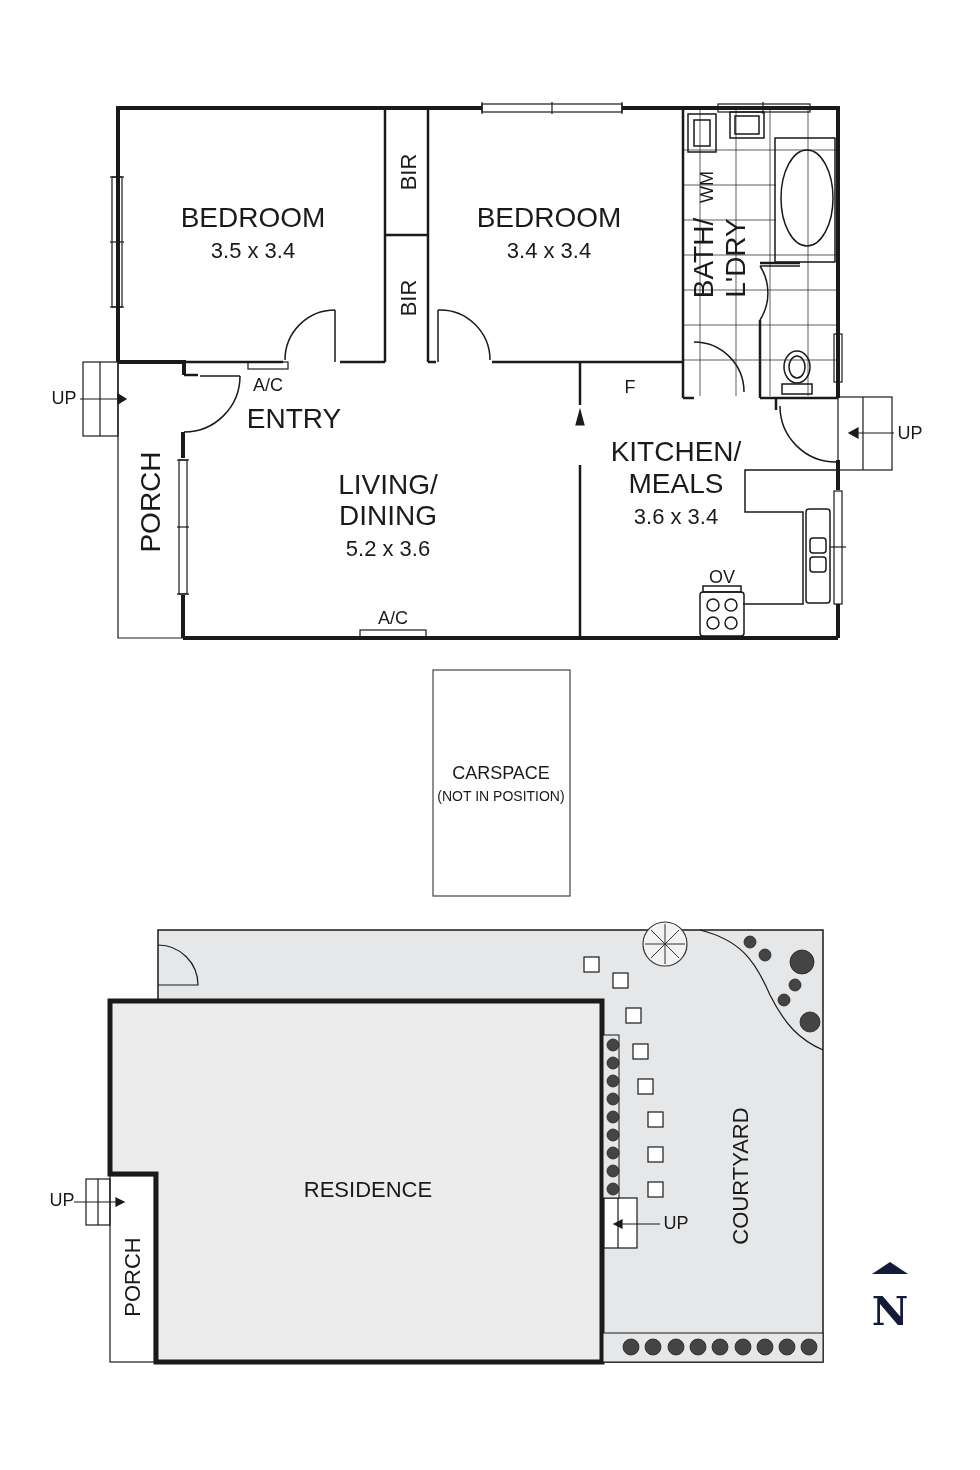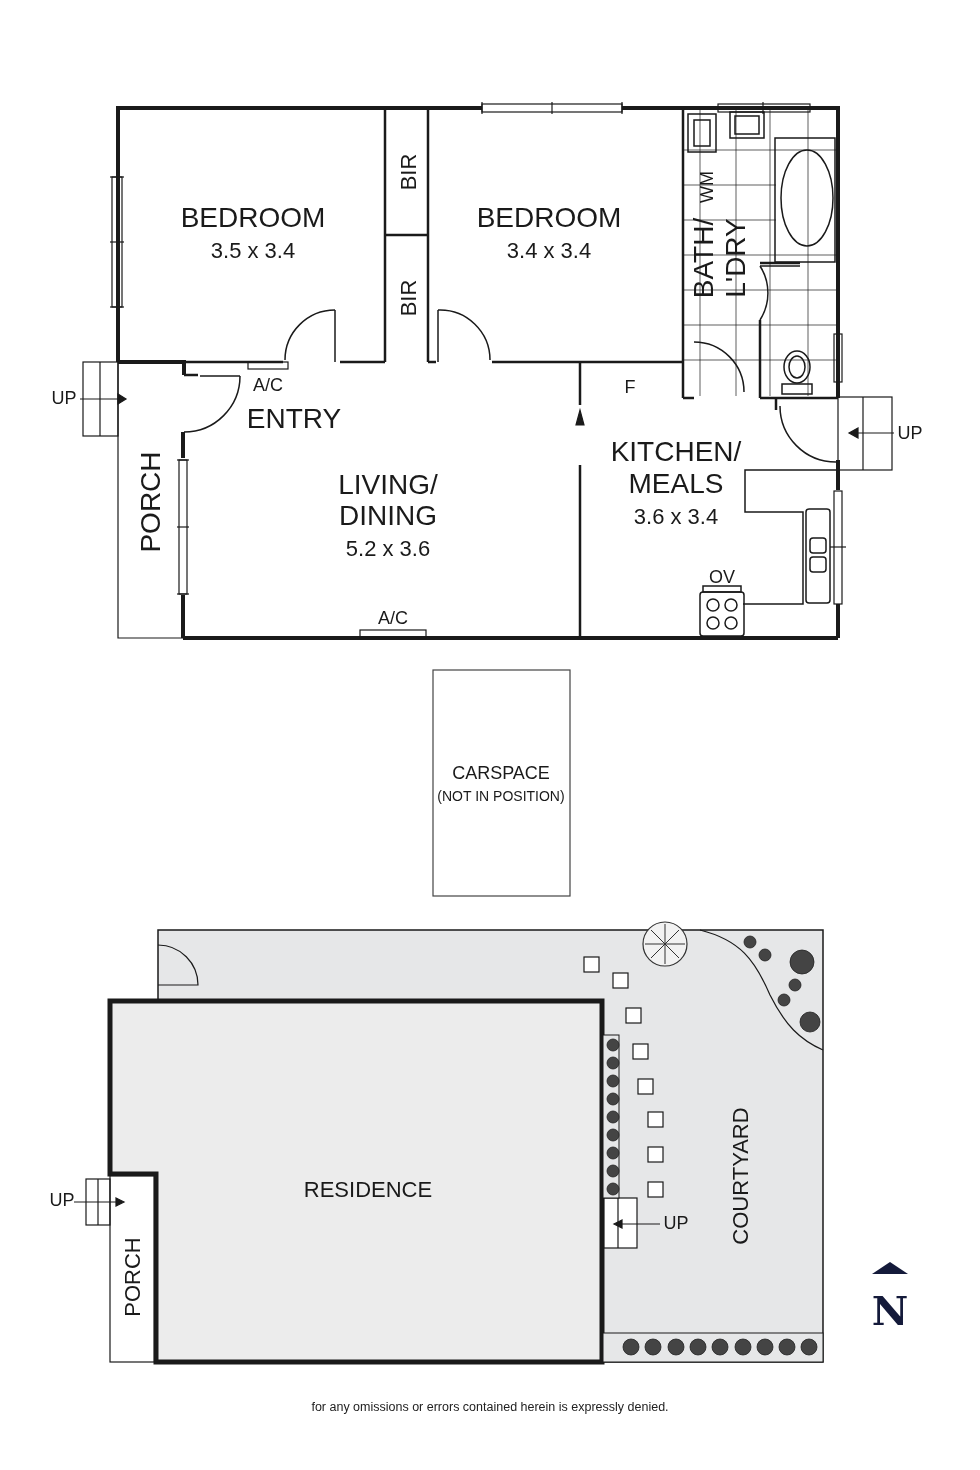--- a/index.html
+++ b/index.html
@@ -282,14 +282,13 @@
     <text class="lbl sm" x="676" y="1229" text-anchor="middle">UP</text>
   </g>
 
   <g>
     <polygon points="872,1274 890,1262 908,1274" fill="#141a3a"></polygon>
     <text class="north" x="890" y="1325" text-anchor="middle">N</text>
   </g>
 </svg>
 
 <div class="disclaimer">
-  <div>for any omissions or errors contained herein is expressly denied.</div>
 </div>
 
 </body></html>

